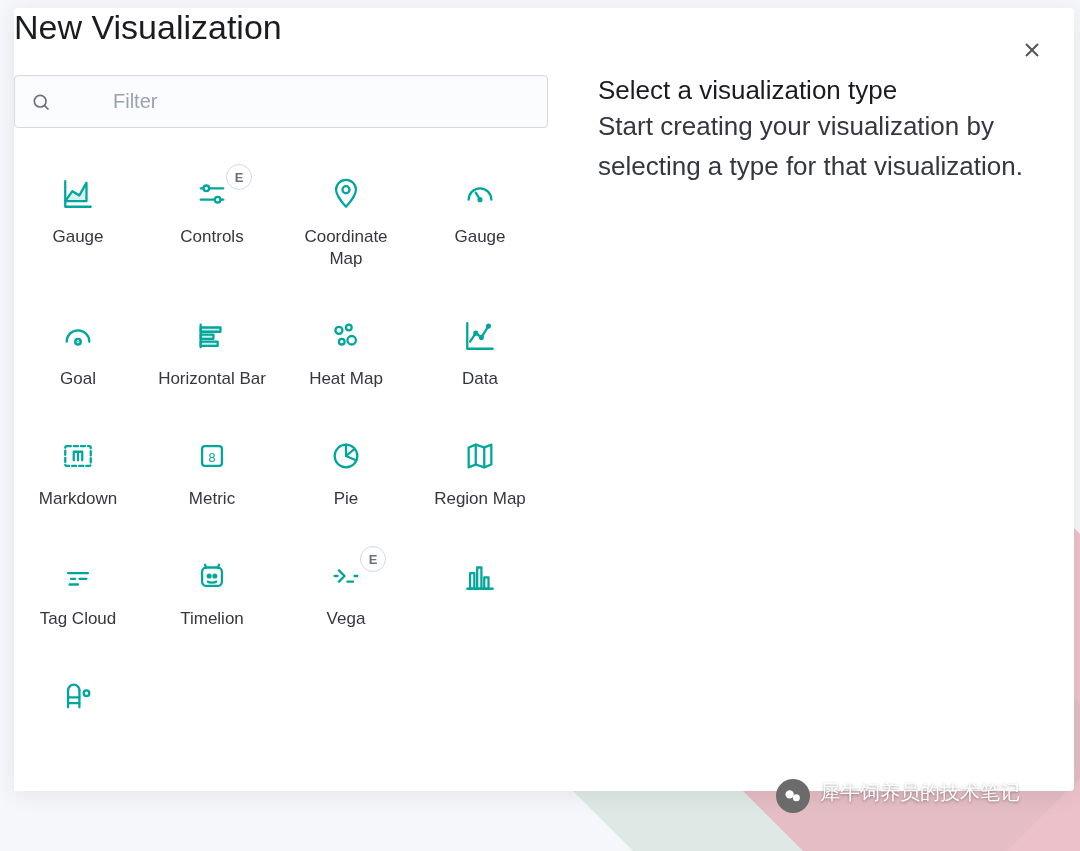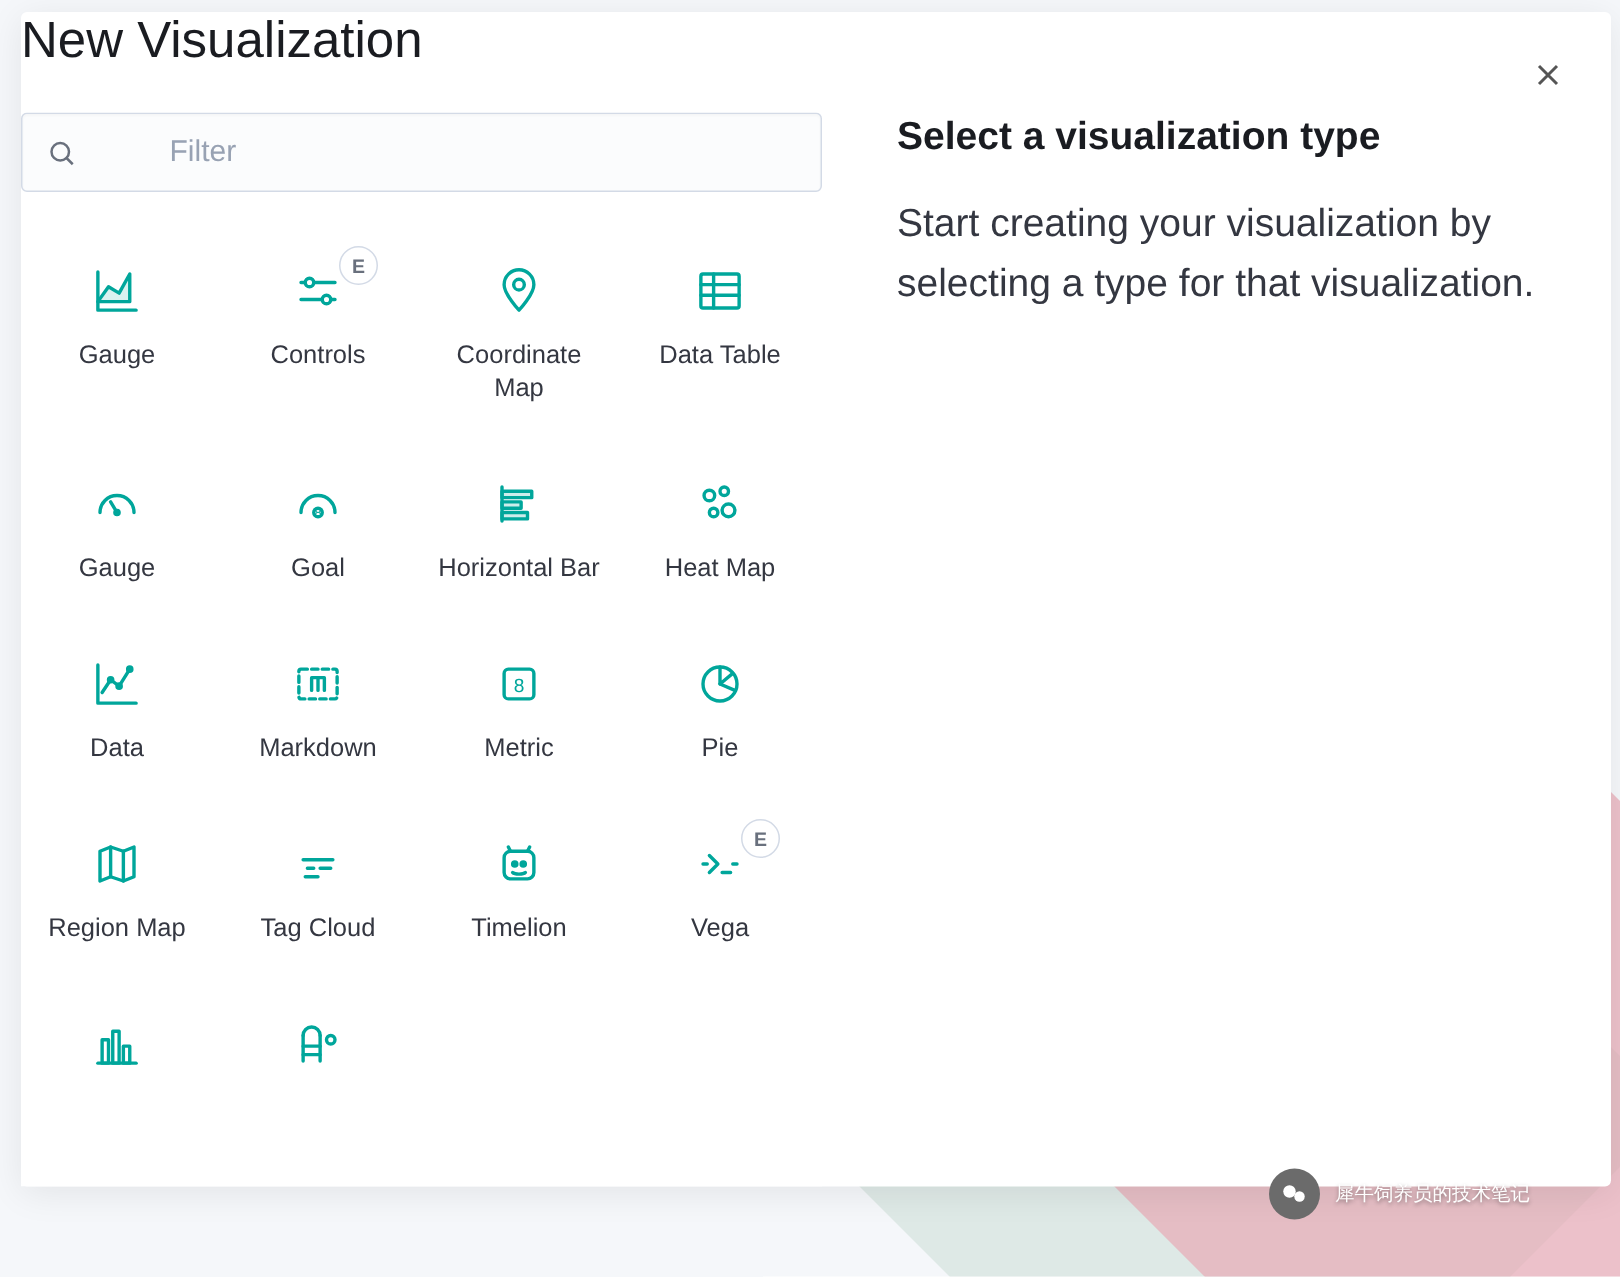--- a/index.html
+++ b/index.html
@@ -130,23 +130,22 @@
       display: flex;
       align-items: center;
       justify-content: center;
     }
     .right-col {
       flex: 1;
       padding-top: 0;
     }
     .right-title {
       font-size: 26px;
-      font-weight: 700;
+      font-weight: 400;
       color: #1a1c21;
-      margin-bottom: 22px;
     }
     .right-desc {
       font-size: 26px;
       color: #343741;
       line-height: 1.55;
     }
     .bg-shape1, .bg-shape2 {
       position: absolute;
       bottom: -100px;
       pointer-events: none;
@@ -165,24 +164,24 @@
       background: #e8a9b5;
       transform: rotate(45deg);
       opacity: 0.7;
       z-index: 0;
     }
     .watermark {
       position: absolute;
       bottom: 38px;
       right: 60px;
       display: flex;
-      align-items: center;
+      align-items: flex-start;
       gap: 10px;
       color: #fff;
-      font-size: 13px;
+      font-size: 20px;
       z-index: 10;
       text-shadow: 0 1px 3px rgba(0,0,0,0.4);
     }
     .watermark-badge {
       width: 34px; height: 34px;
       border-radius: 50%;
       background: #6b6b6b;
       color:#fff;
       display:flex;
       align-items:center;
@@ -248,29 +247,20 @@
                 <svg width="34" height="34" viewBox="0 0 24 24" fill="none" stroke="currentColor" stroke-width="1.6" stroke-linecap="round" stroke-linejoin="round">
                   <path d="M12 21s-7-7.5-7-12a7 7 0 0114 0c0 4.5-7 12-7 12z"></path>
                   <circle cx="12" cy="9" r="2.5"></circle>
                 </svg>
               </div>
               <div class="viz-label">Coordinate Map</div>
             </div>
             <div class="viz-tile">
               <div class="viz-icon">
                 <svg width="34" height="34" viewBox="0 0 24 24" fill="none" stroke="currentColor" stroke-width="1.6" stroke-linecap="round" stroke-linejoin="round">
-                  <rect x="3" y="4" width="18" height="16" rx="1"></rect>
-                  <path d="M3 9h18M3 14h18M9 4v16"></path>
-                </svg>
-              </div>
-              <div class="viz-label">Data Table</div>
-            </div>
-            <div class="viz-tile">
-              <div class="viz-icon">
-                <svg width="34" height="34" viewBox="0 0 24 24" fill="none" stroke="currentColor" stroke-width="1.6" stroke-linecap="round" stroke-linejoin="round">
                   <path d="M4 16a8 8 0 0116 0"></path>
                   <path d="M12 16l-3-5"></path>
                   <circle cx="12" cy="16" r="1" fill="currentColor"></circle>
                 </svg>
               </div>
               <div class="viz-label">Gauge</div>
             </div>
             <div class="viz-tile">
               <div class="viz-icon">
                 <svg width="34" height="34" viewBox="0 0 24 24" fill="none" stroke="currentColor" stroke-width="1.6" stroke-linecap="round" stroke-linejoin="round">

